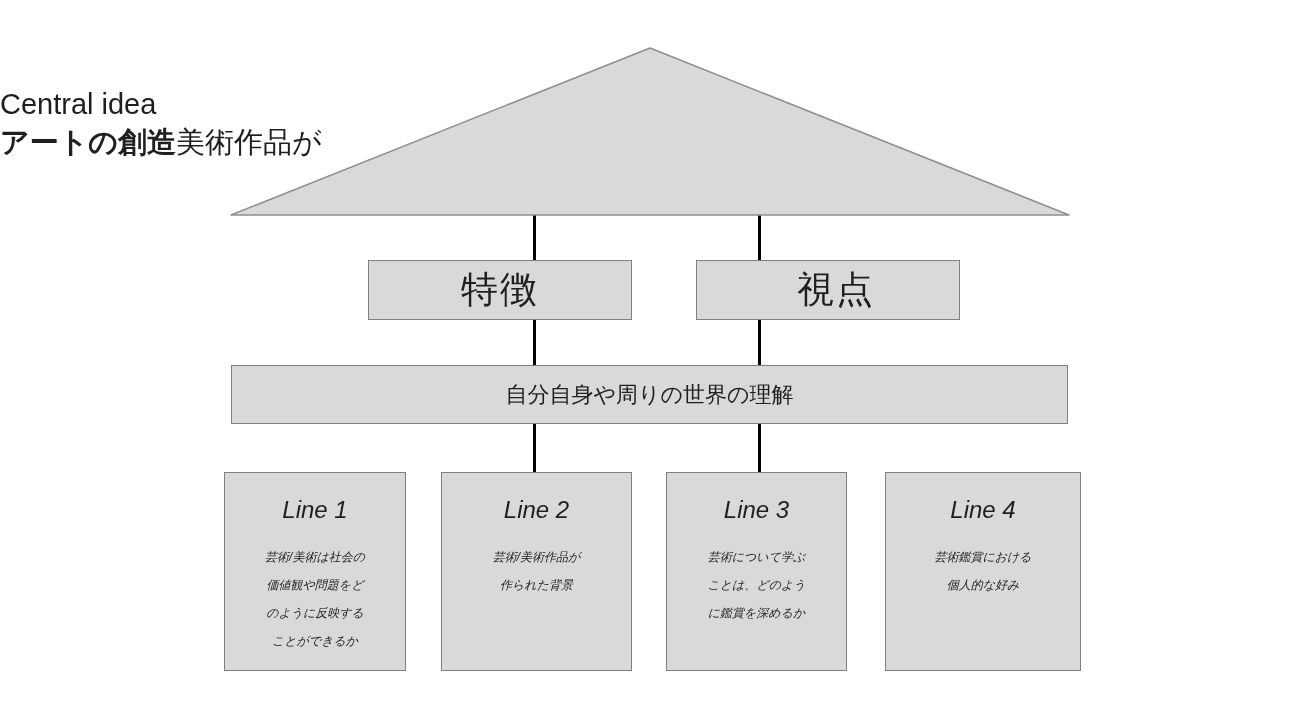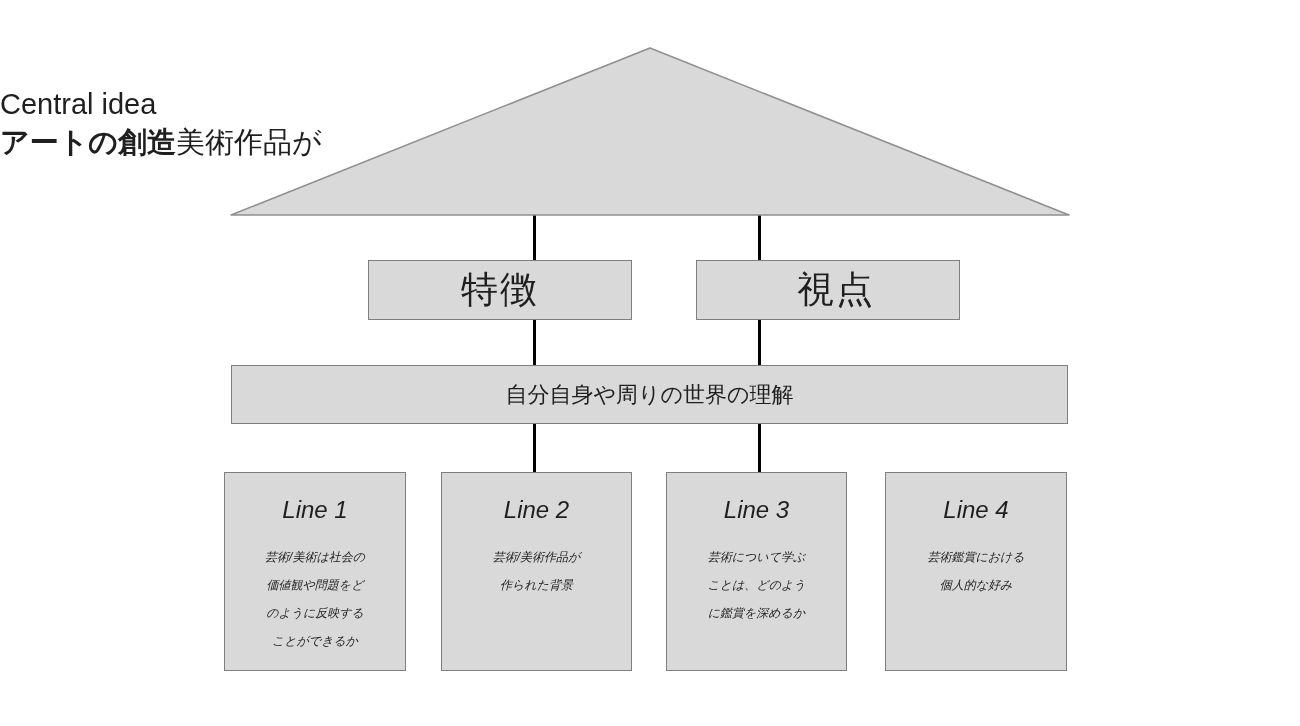--- a/index.html
+++ b/index.html
@@ -35,21 +35,21 @@
     top:472px;height:199px;flex-direction:column;justify-content:flex-start;font-style:italic;
   }
   .line-box .line-title{margin-top:23px;font-size:24px;line-height:28px;}
   .line-box .line-body{
     margin-top:19px;font-size:12px;line-height:28px;text-align:center;
     white-space:pre-line;
   }
   .line-1{left:224px;width:182px;}
   .line-2{left:441px;width:191px;}
   .line-3{left:666px;width:181px;}
-  .line-4{left:885px;width:182px;}
+  .line-4{left:885px;width:196px;}
 </style>
 </head>
 <body>
 
 <div class="stage">
 
   <svg class="layer-svg" width="1300" height="726" viewBox="0 0 1300 726">
     <line x1="534.5" y1="215" x2="534.5" y2="473" style="stroke:var(--connector);stroke-width:3"></line>
     <line x1="759.5" y1="215" x2="759.5" y2="473" style="stroke:var(--connector);stroke-width:3"></line>
     <polygon points="650,48 1069,215 231,215" style="fill:var(--box-fill);stroke:var(--tri-border);stroke-width:1.5;stroke-linejoin:round"></polygon>

